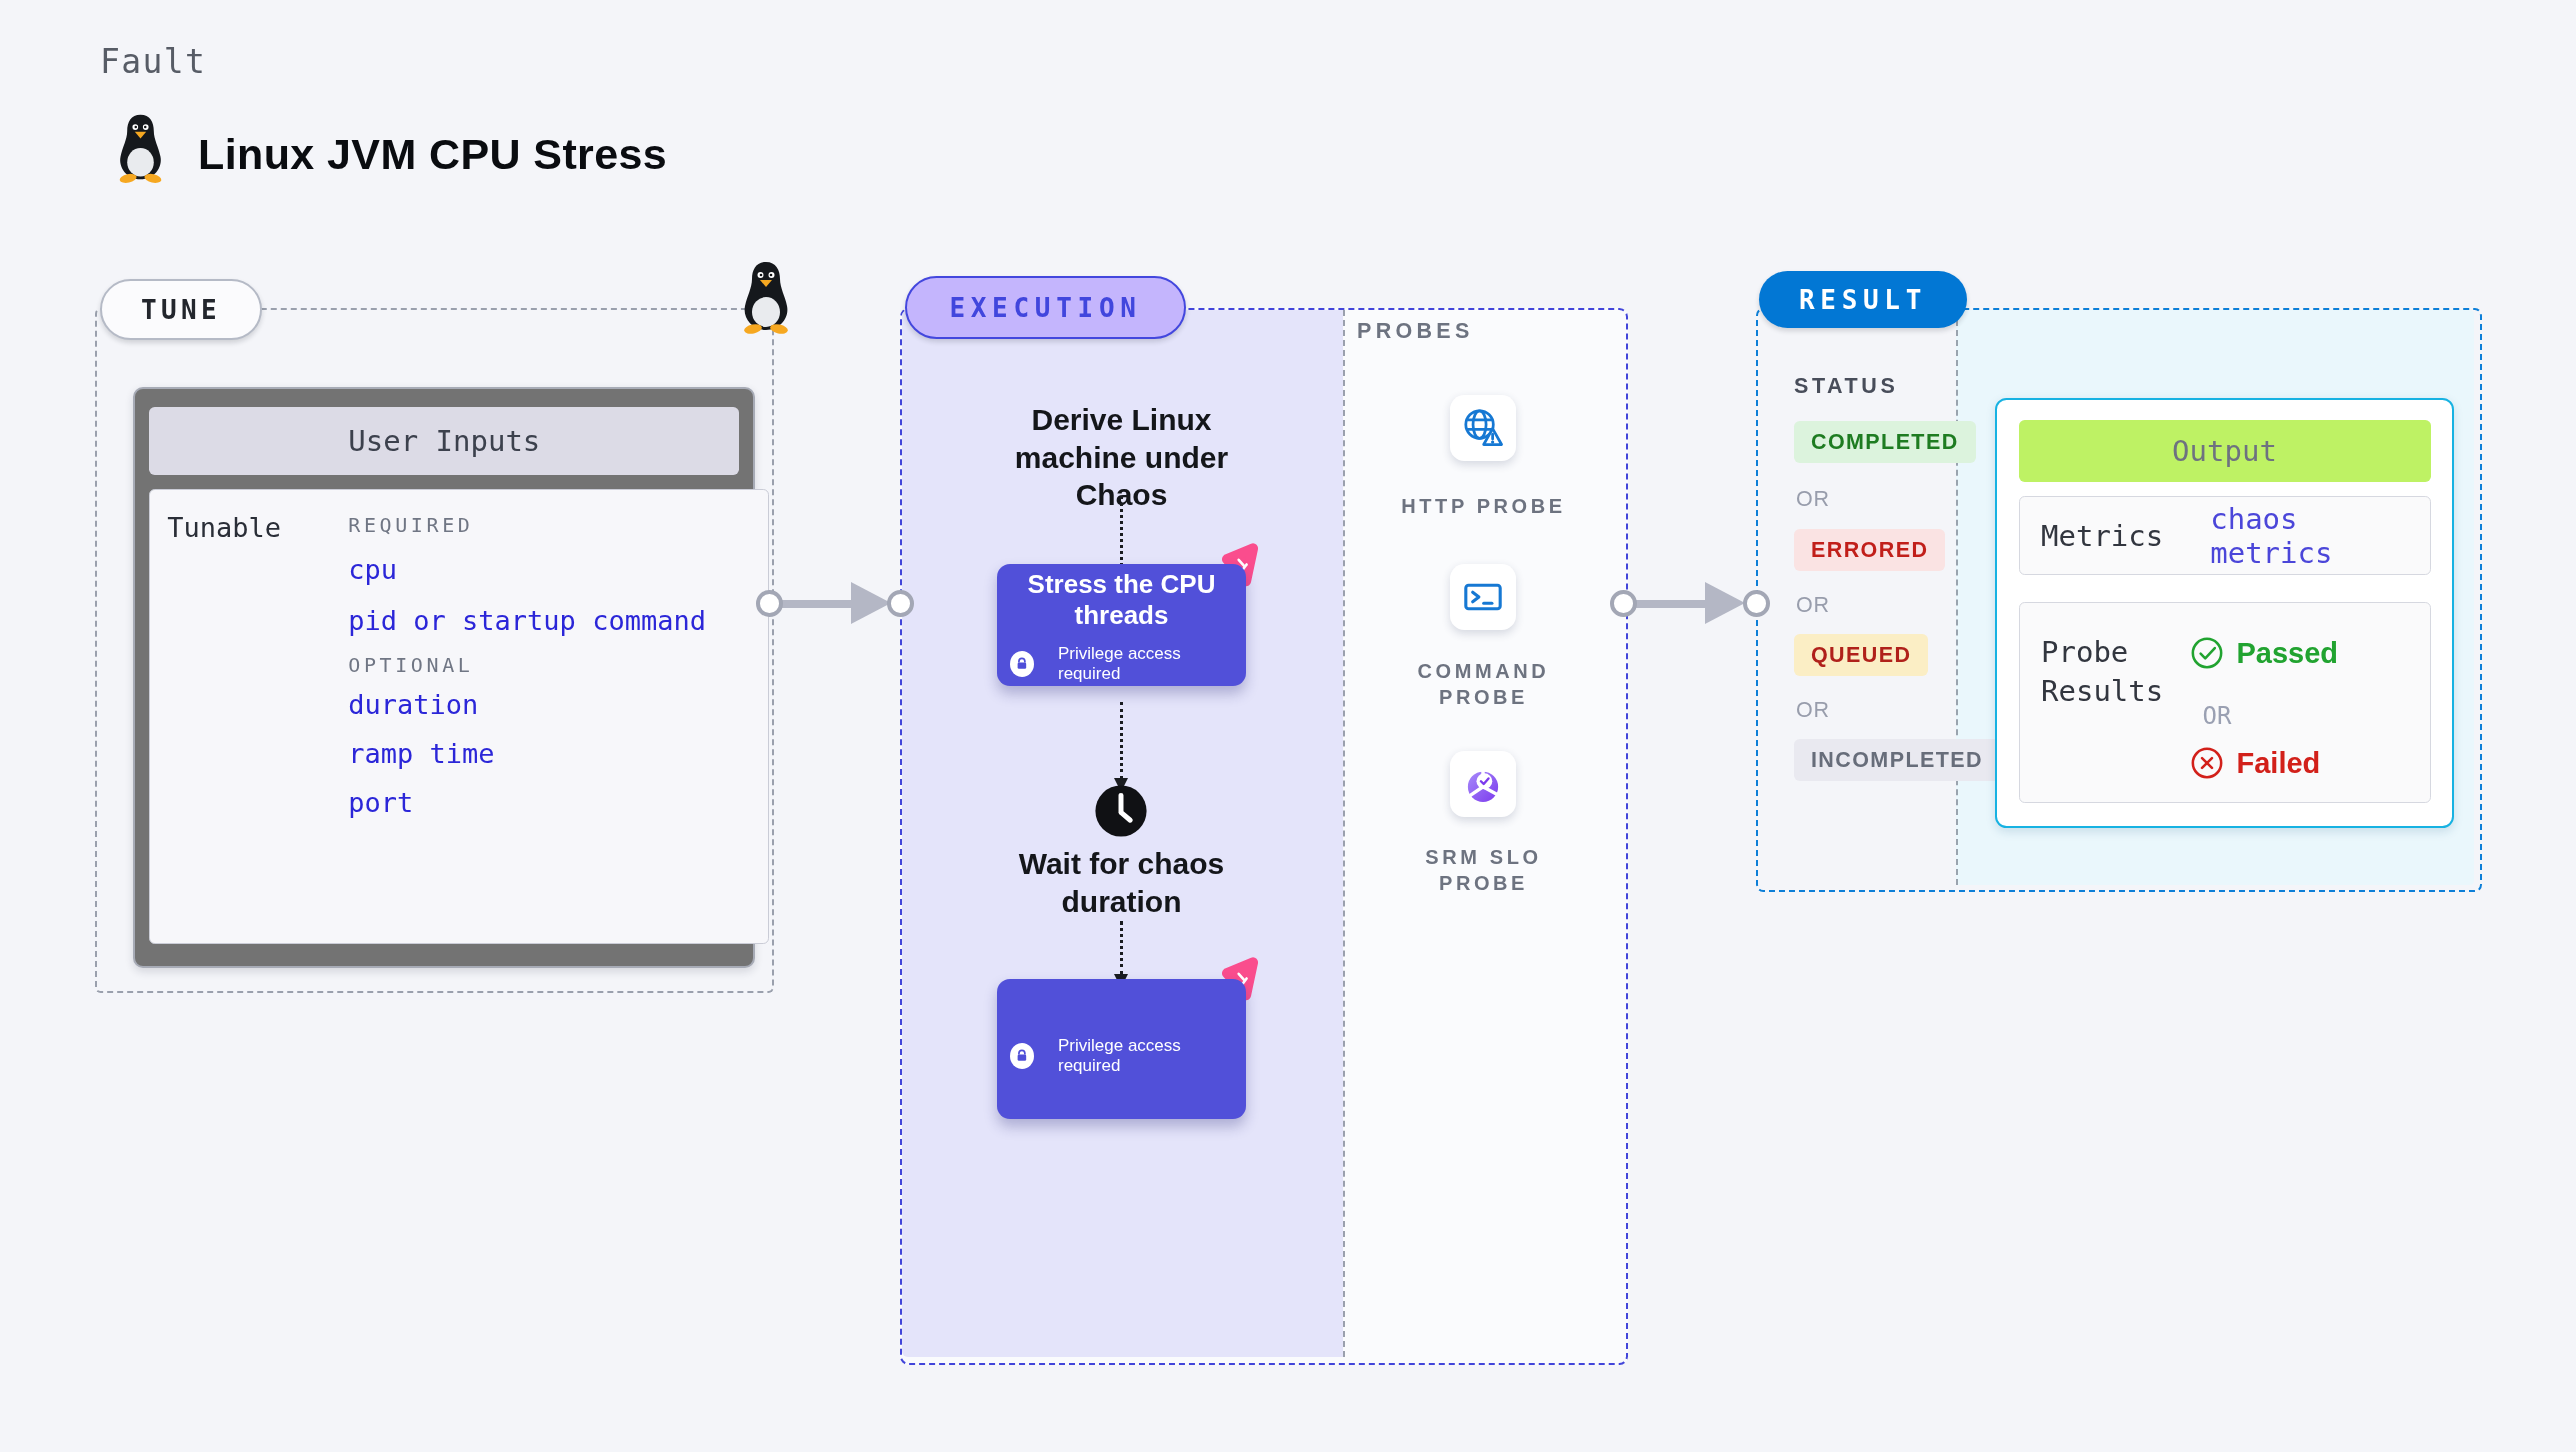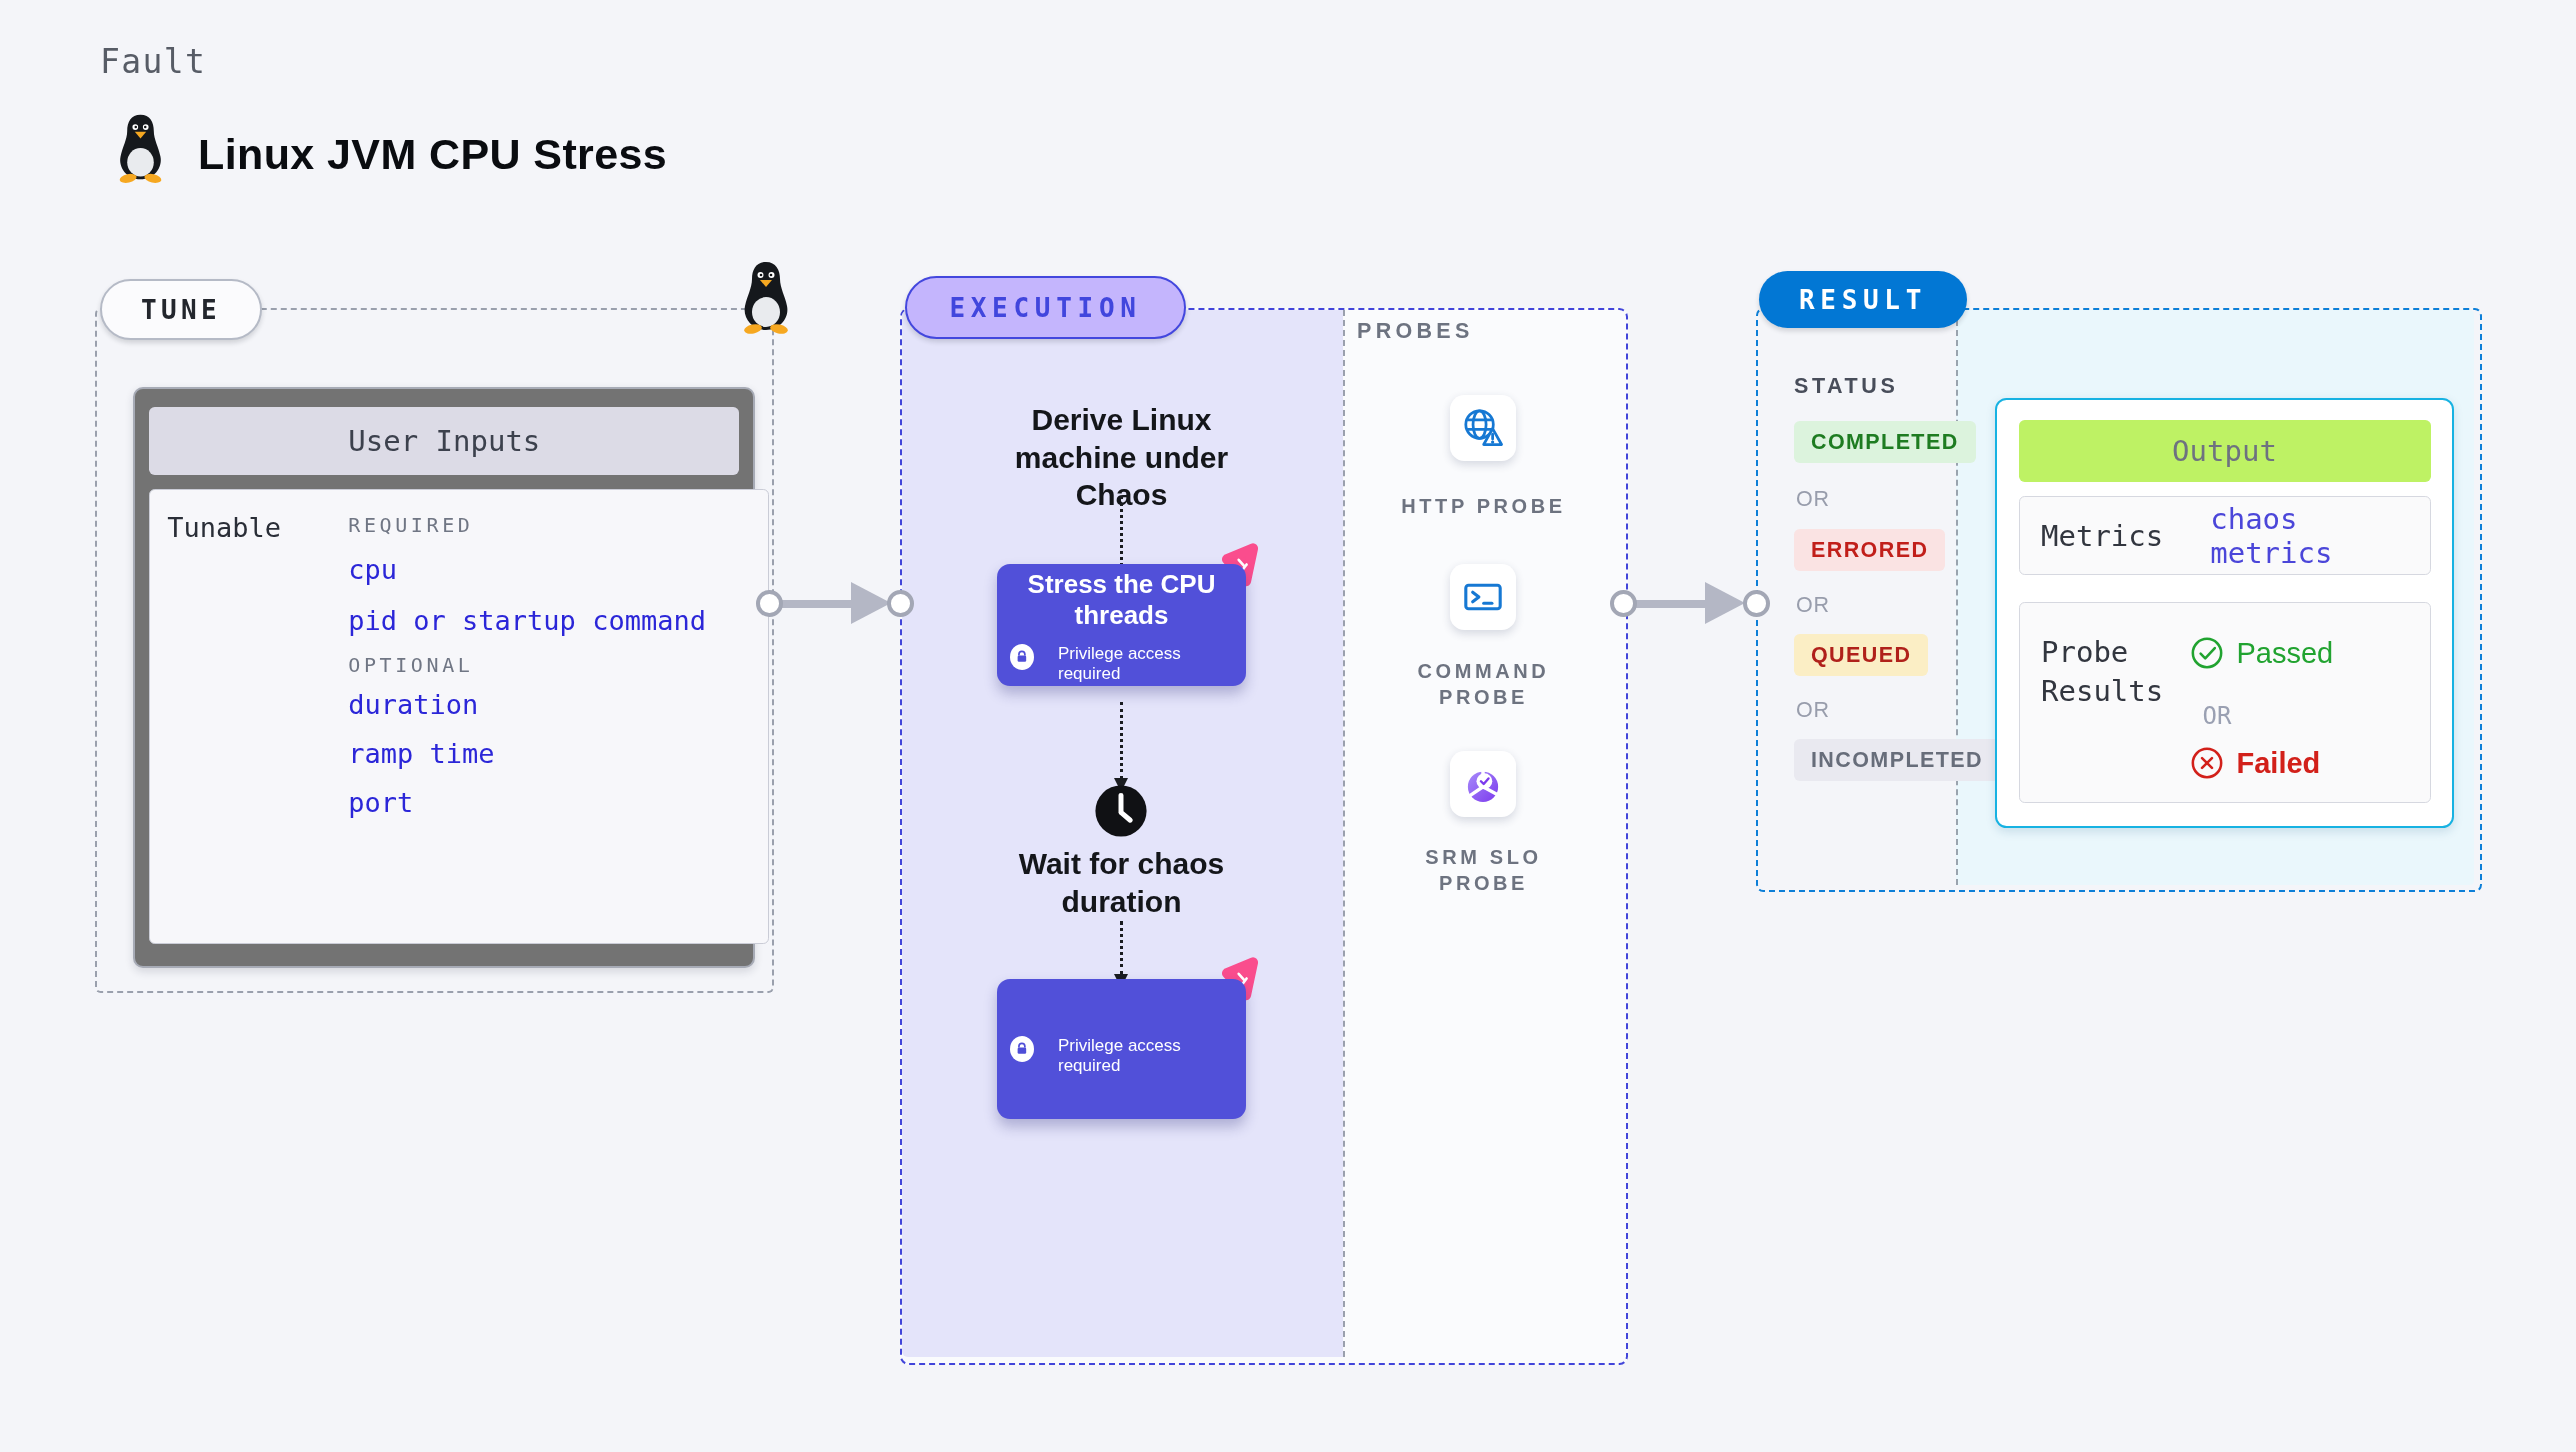--- a/index.html
+++ b/index.html
@@ -63,21 +63,21 @@
   .dot-head{width:0;height:0;border-left:7.9px solid transparent;border-right:7.9px solid transparent;
             border-top:14.3px solid #1a1c20;}
   .dh1{left:1114px;top:572px;} .dh2{left:1114px;top:778px;} .dh3{left:1114px;top:974px;}
   .clock{left:1094px;top:784px;width:54px;height:54px;}
 
   .node-card{width:249px;background:#5150d9;border-radius:13px;z-index:2;
              box-shadow:0 7.2px 13px rgba(40,40,120,.28);display:flex;flex-direction:column;
              align-items:center;justify-content:center;padding:18.6px 13px 15.8px;box-sizing:border-box;}
   .nc1{left:997px;top:564px;height:122px;} .nc2{left:997px;top:979px;height:140px;}
   .node-title{color:#ffffff;font-size:26px;font-weight:bold;text-align:center;line-height:1.22;}
-  .node-note{display:flex;gap:24px;margin-top:12px;}
+  .node-note{display:flex;align-items:center;gap:24px;margin-top:12px;}
   .lock-circle{width:26px;height:26px;background:#ffffff;border-radius:50%;
                display:flex;align-items:center;justify-content:center;}
   .note-text{color:#ffffff;font-size:17px;}
   .chaos-logo{width:46px;height:46px;z-index:1;transform:rotate(-8deg);}
   .cl1{left:1218px;top:543px;} .cl2{left:1218px;top:957px;}
 
   
   .probe-card{width:66px;height:66px;background:#ffffff;border-radius:14.3px;z-index:2;
               box-shadow:0 3.6px 8.6px rgba(40,50,90,.16);display:flex;align-items:center;justify-content:center;}
   .pc1{left:1450px;top:395px;} .pc2{left:1450px;top:564px;} .pc3{left:1450px;top:751px;}
@@ -104,21 +104,21 @@
   .out-header{left:21.5px;top:20px;width:412px;height:62px;background:#bef264;border-radius:5.7px;
               display:flex;align-items:center;justify-content:center;font-size:29px;color:#6e7280;}
   .out-row{width:412px;background:#fafafb;border:1.4px solid #d6d8e0;border-radius:5.7px;box-sizing:border-box;}
   .row-metrics{left:21.5px;top:96px;height:79px;display:flex;align-items:center;}
   .metrics-label{margin-left:21.5px;font-size:29px;color:#32363f;}
   .metrics-value{margin-left:47px;font-size:29px;color:#4b46d9;}
   .row-probe{left:21.5px;top:202px;height:201px;}
   .probe-res-label{left:21.5px;top:30px;width:150px;font-size:29px;color:#32363f;line-height:1.35;}
   .passed-row,.failed-row{display:flex;align-items:center;gap:13px;}
   .passed-row{left:170px;top:33px;} .failed-row{left:170px;top:143px;}
-  .passed-text{font-size:29px;font-weight:normal;color:#21a330;}
+  .passed-text{font-size:29px;font-weight:bold;color:#21a330;}
   .failed-text{font-size:29px;font-weight:bold;color:#d2201a;}
   .or-out{left:183px;top:99px;font-size:24px;color:#9aa0b2;}
 </style>
 </head>
 <body>
 
 <div class="abs kicker mono">Fault</div>
 <svg class="abs tux-header" viewBox="0 0 60 74">
   <path d="M30 2C20 2 16 10 16 19c0 9-5 17-7 27-2.5 12 7 24 21 24s23.5-12 21-24c-2-10-7-18-7-27 0-9-4-17-14-17Z" fill="#15181c"></path>
   <ellipse cx="30" cy="52" rx="14" ry="15" fill="#e9ebee"></ellipse>

